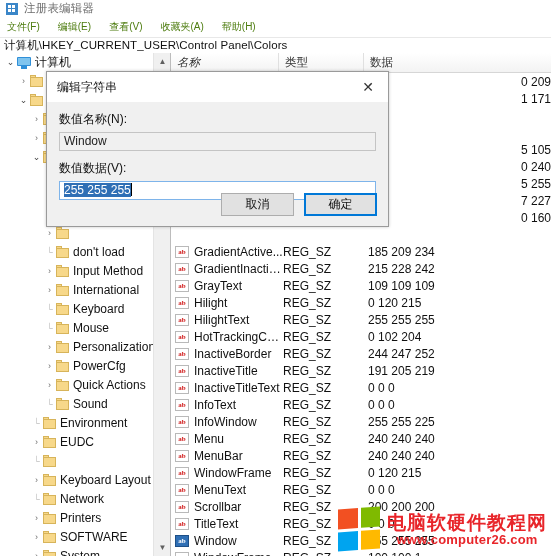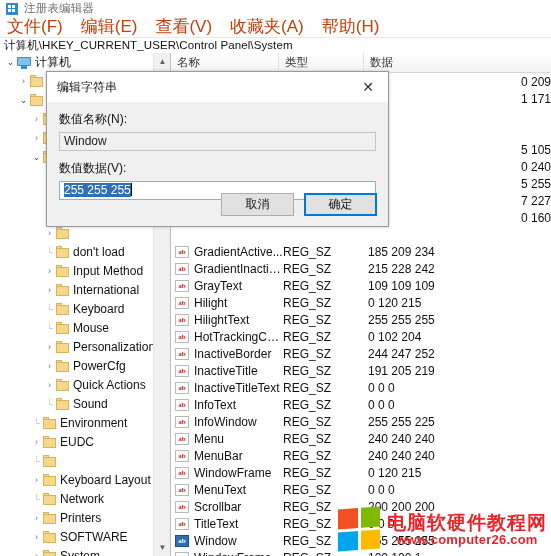--- a/index.html
+++ b/index.html
@@ -34,21 +34,21 @@
 
   
   .menubar{
     height:20px;
     display:flex;align-items:center;
     padding-left:7px;
     background:#ffffff;
     border-bottom:1px solid #e8e8e8;
   }
   .menu-item{
-    font-size:17px;color:#c2410c;
+    font-size:10px;color:#4d7c0f;
     padding:0 9px 0 0;margin-right:9px;
     line-height:20px;white-space:nowrap;cursor:default;
   }
 
   
   .addressbar{
     height:15px;
     display:flex;align-items:center;
     padding-left:4px;
     background:#ffffff;
@@ -124,21 +124,21 @@
   .list-header{
     height:19px;display:flex;align-items:center;
     background:linear-gradient(#ffffff,#f3f3f3);
     border-bottom:1px solid #d6d6d6;
     font-size:11.5px;color:#333;
   }
   .lh-cell{
     padding-left:6px;box-sizing:border-box;height:19px;line-height:19px;
     border-right:1px solid #e0e0e0;white-space:nowrap;
   }
-  .lh-name{width:108px;}
+  .lh-name{width:108px;font-style:italic;}
   .lh-type{width:85px;}
   .lh-data{flex:1;border-right:0;}
   .list-rows{position:absolute;left:0;right:0;top:20px;bottom:0;}
   .lrow{
     height:17px;display:flex;align-items:center;white-space:nowrap;
     font-size:12px;color:#111;
   }
   .ab-icon{
     width:14px;height:12px;flex:none;margin:0 5px 0 4px;position:relative;
     border:1px solid #b9b9b9;background:#ffffff;box-sizing:border-box;
@@ -246,21 +246,21 @@
 
   <div class="menubar">
     <span class="menu-item">文件(F)</span>
     <span class="menu-item">编辑(E)</span>
     <span class="menu-item">查看(V)</span>
     <span class="menu-item">收藏夹(A)</span>
     <span class="menu-item">帮助(H)</span>
   </div>
 
   <div class="addressbar">
-    <span>计算机\HKEY_CURRENT_USER\Control Panel\System</span>
+    <span>计算机\HKEY_CURRENT_USER\Control Panel\Colors</span>
   </div>
 
   <div class="content">
 
     <div class="tree-pane">
       <div class="tree-scroll" id="tree-scroll">
           <div class="tree-row" style="padding-left: 4px;">
             <span class="chev open">⌄</span>
             <span class="monitor">
               <span class="m1"></span>

